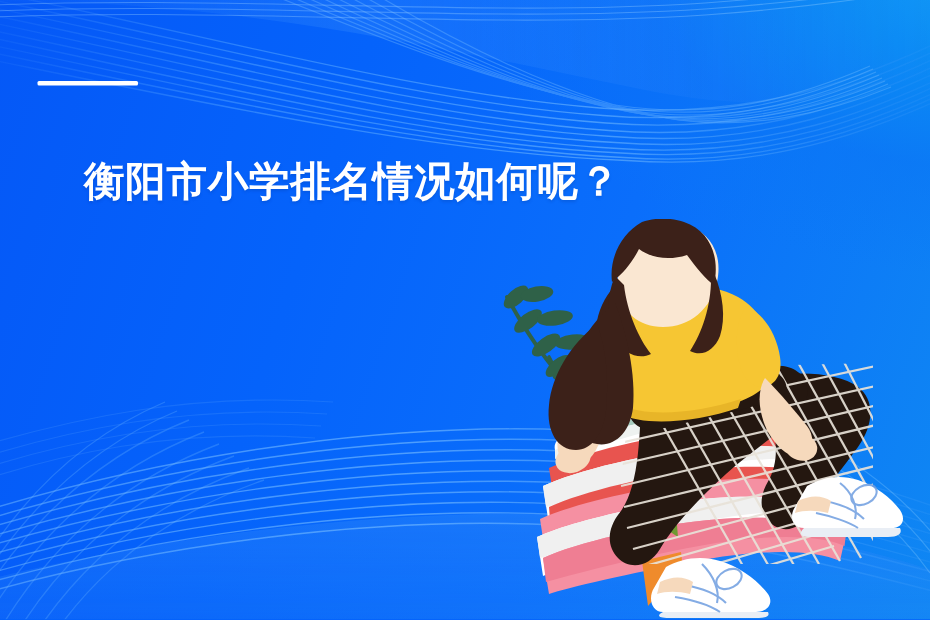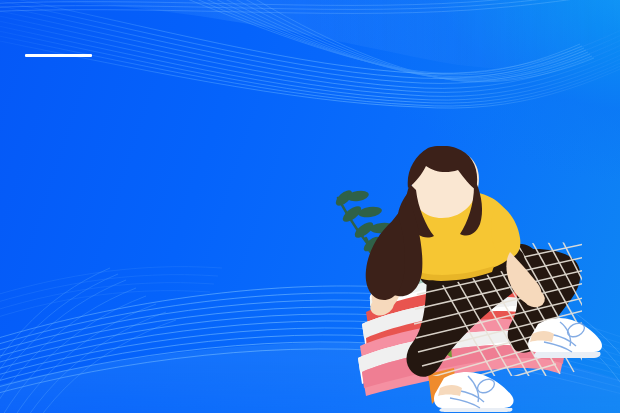--- a/index.html
+++ b/index.html
@@ -160,20 +160,21 @@
       <g fill="none" stroke="#9ad6ff" stroke-width="0.8" opacity="0.30">
         <path d="M520,300 C560,320 596,348 620,382"></path>
         <path d="M530,296 C570,316 604,344 628,378"></path>
         <path d="M540,292 C580,312 612,340 636,374"></path>
       </g>
     </g>
   </svg>
 
   <div id="rule"></div>
 
+  <h1 id="title">衡阳市小学排名情况如何呢？</h1>
 
   <div id="illustration">
     <svg viewBox="0 0 298 267" aria-hidden="true">
       <defs>
         <clipPath id="pantsClipA">
           <path d="M110,112 C150,104 186,98 206,96 C216,104 214,116 206,122
                    C196,130 176,142 160,156 C142,172 126,190 116,206
                    C108,218 98,220 88,212 C80,206 80,196 88,186
                    C100,168 104,140 110,112 Z"></path>
         </clipPath>

